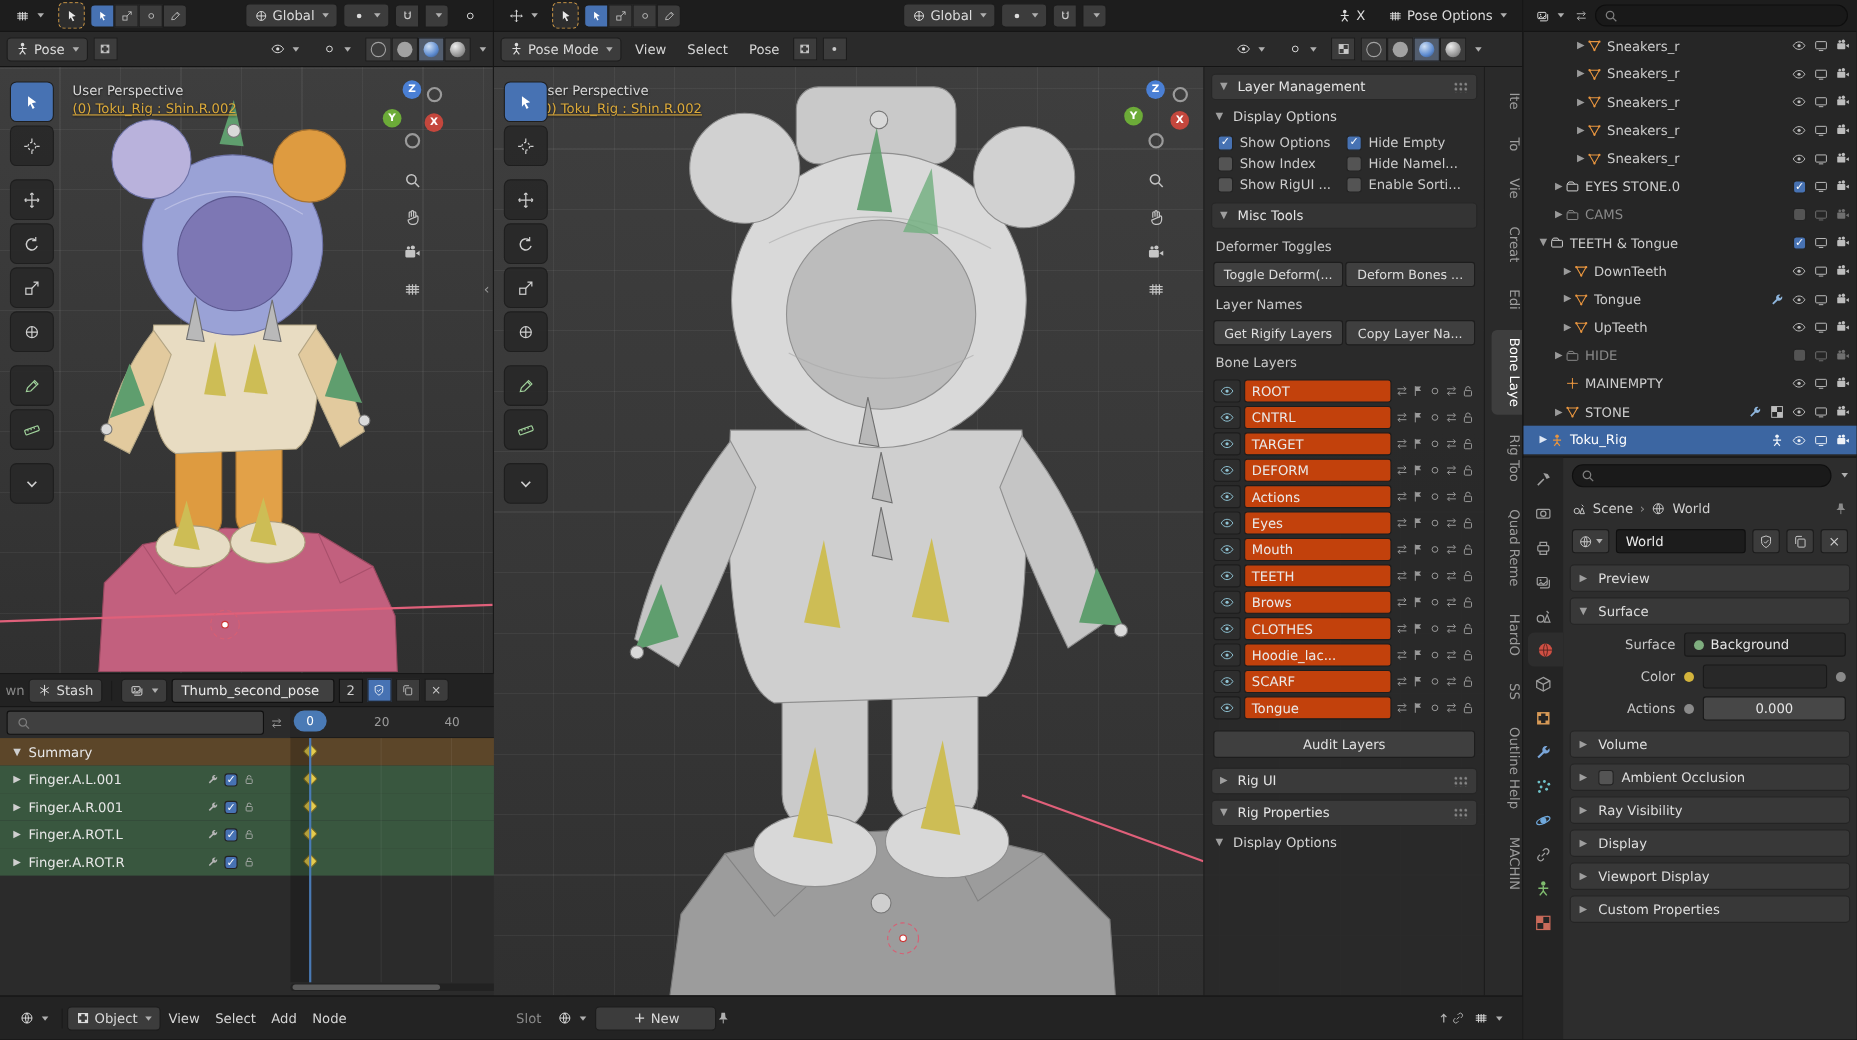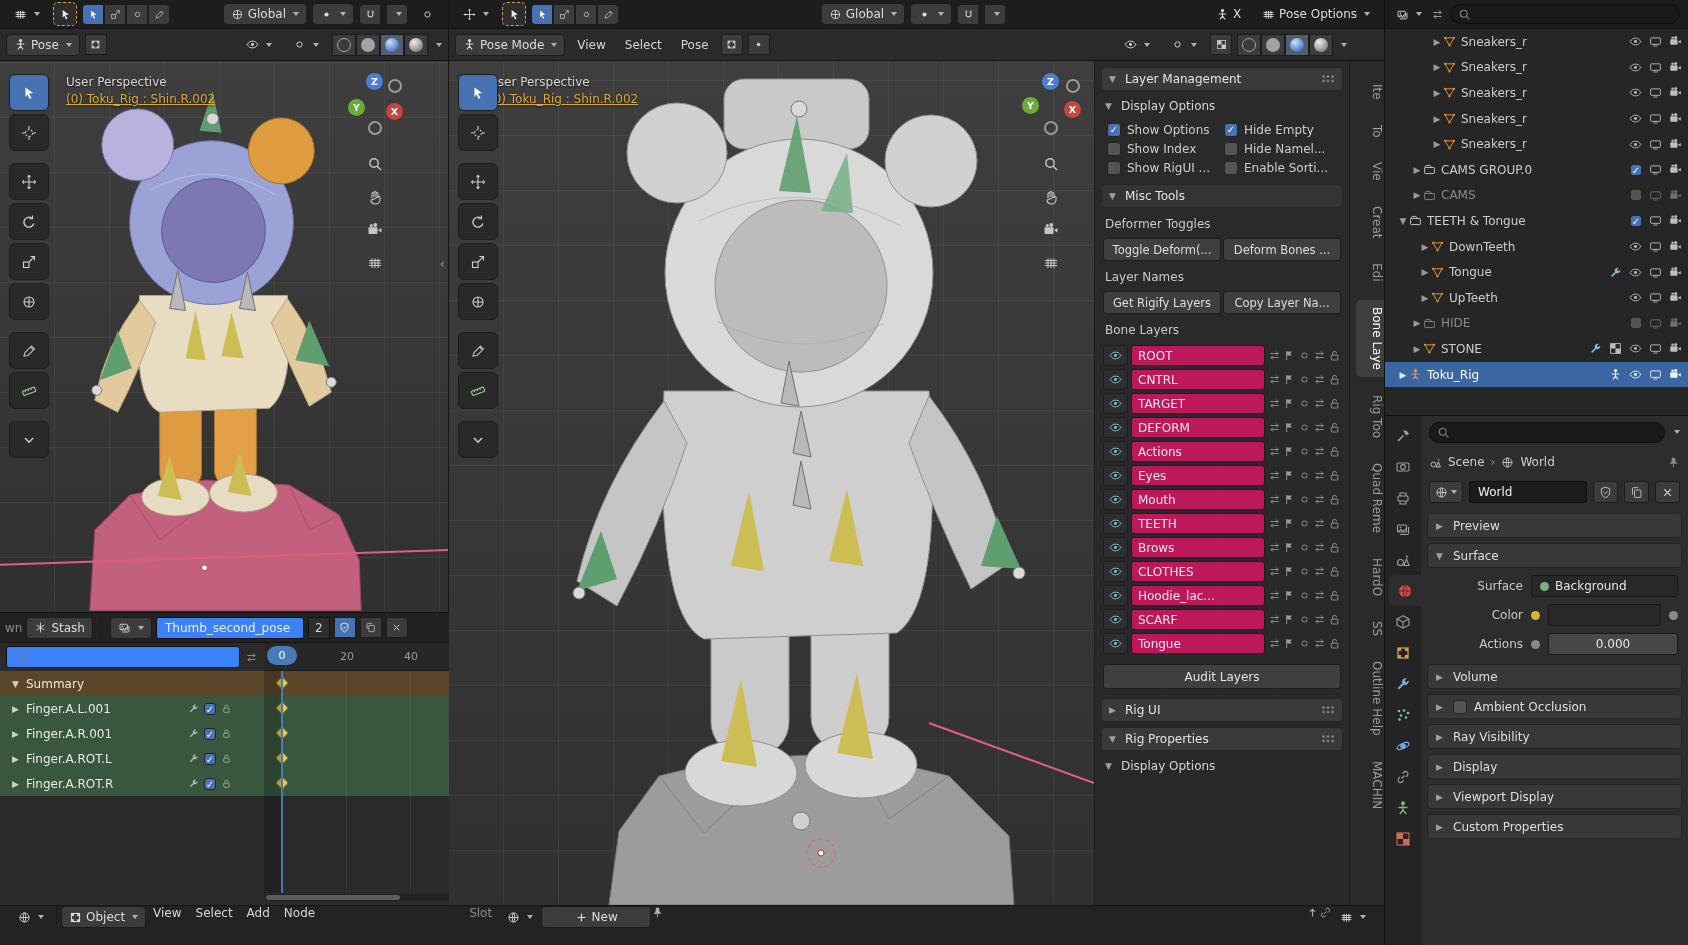--- a/index.html
+++ b/index.html
@@ -13,21 +13,21 @@
   .chv { width:0; height:0; border-left:3.5px solid transparent; border-right:3.5px solid transparent; border-top:4.5px solid #b0b0b0; display:inline-block; margin-left:3px; flex:none; }
   .sep { width:1px; height:18px; background:#1a1a1a; margin:0 4px; flex:none; }
   .grip { width:13px; height:9px; flex:none; background:radial-gradient(circle 1.1px at 1.5px 1.5px,#8a8a8a 1px,transparent 1.4px); background-size:4.5px 4.5px; }
 
   
   #vpA { left:0; top:0; width:449px; height:612px; border-right:1px solid #141414; }
   #dope { left:0; top:612px; width:516px; height:293px; background:#2b2b2b; border-top:1px solid #141414; border-right:1px solid #141414; }
   #vpB { left:449px; top:0; width:935px; height:905px; }
   #outliner { left:1384px; top:0; width:304px; height:415px; background:#262626; border-left:1px solid #101010; }
   #props { left:1384px; top:415px; width:304px; height:530px; background:#2d2d2d; border-left:1px solid #101010; border-top:1px solid #101010; display:flex; }
-  #bbar { left:0; top:905px; width:1384px; height:40px; background:#232323; border-top:1px solid #141414; display:flex; align-items:flex-start; padding:0 10px; }
+  #bbar { left:0; top:905px; width:1384px; height:40px; background:#232323; border-top:1px solid #141414; display:flex; align-items:center; padding:0 10px; }
 
   
   .hdr { display:flex; align-items:center; gap:5px; padding:0 6px; }
   .hdr1 { height:29px; background:#1d1d1d; border-bottom:1px solid #141414; }
   .hdr2 { height:32px; background:#2a2a2a; border-bottom:1px solid #141414; }
   .btn { display:inline-flex; align-items:center; gap:4px; background:#3c3c3c; border:1px solid #1c1c1c; border-radius:4px; height:22px; padding:0 7px; color:#dcdcdc; white-space:nowrap; }
   .btn.flat { background:transparent; border-color:transparent; }
   .mini { width:22px; height:21px; background:#3c3c3c; border:1px solid #1c1c1c; display:inline-flex; align-items:center; justify-content:center; color:#c9c9c9; }
   .mini.first { border-radius:4px 0 0 4px; } .mini.last { border-radius:0 4px 4px 0; }
   .mini.on { background:#4772b3; color:#fff; }
@@ -68,21 +68,21 @@
   .ckgrid { display:grid; grid-template-columns:1fr 1fr; gap:5px 4px; padding:2px 6px 4px; }
   .ck { display:flex; gap:6px; align-items:center; color:#cccccc; white-space:nowrap; overflow:hidden; }
   .cb { width:14px; height:14px; flex:none; border-radius:3px; background:#545454; border:1px solid #232323; color:#fff; font-size:10px; line-height:12px; text-align:center; }
   .cb.on { background:#4772b3; }
   .seclabel { color:#c9c9c9; padding:4px 4px 2px; }
   .btnrow { display:flex; gap:2px; padding:0 2px; }
   .pbtn { flex:1; height:23px; background:#3f3f3f; border:1px solid #1d1d1d; border-radius:3px; display:flex; align-items:center; justify-content:center; color:#dedede; white-space:nowrap; overflow:hidden; font-size:11.5px; padding:0 4px; }
   .layers { display:flex; flex-direction:column; gap:1px; padding:0 2px; }
   .layerrow { display:flex; align-items:center; gap:3px; height:23px; }
   .eyebtn { width:25px; height:21px; background:#2e2e2e; border:1px solid #1d1d1d; border-radius:3px; color:#8fc3d4; display:flex; align-items:center; justify-content:center; }
-  .lname { flex:1; height:21px; background:#be185d; border:1px solid #1d1d1d; border-radius:3px; display:flex; align-items:center; padding:0 6px; color:#eaeaea; overflow:hidden; white-space:nowrap; }
+  .lname { flex:1; height:21px; background:#c2410c; border:1px solid #1d1d1d; border-radius:3px; display:flex; align-items:center; padding:0 6px; color:#eaeaea; overflow:hidden; white-space:nowrap; }
   .licons { display:flex; gap:2px; align-items:center; color:#9a9a9a; }
   .audit { height:25px; margin:4px 2px 0; background:#3f3f3f; border:1px solid #1d1d1d; border-radius:3px; display:flex; align-items:center; justify-content:center; color:#e2e2e2; }
 
   
   #vtabs { position:absolute; top:0; right:0; bottom:0; width:35px; background:#2a2a2a; border-left:1px solid #1c1c1c; display:flex; flex-direction:column; align-items:stretch; padding-top:16px; gap:11px; }
   .vtab { writing-mode:vertical-rl; color:#9d9d9d; font-size:12px; padding:7px 0; margin-left:6px; border-radius:5px 0 0 5px; text-align:center; white-space:nowrap; }
   .vtab.on { background:#3e3e3e; color:#fff; }
 
   
   .ohdr { height:29px; display:flex; align-items:center; gap:6px; padding:0 8px; background:#1d1d1d; border-bottom:1px solid #141414; }
@@ -109,21 +109,21 @@
   .frow { display:flex; align-items:center; gap:8px; }
   .flabel { width:92px; text-align:right; color:#c9c9c9; flex:none; }
   .fval { flex:1; height:22px; background:#282828; border:1px solid #191919; border-radius:3px; display:flex; align-items:center; gap:6px; padding:0 8px; color:#e6e6e6; }
   .fval.center { justify-content:center; }
   .sock { width:9px; height:9px; border-radius:50%; background:#8a8a8a; flex:none; }
   .sock.yellow { background:#d3b43c; }
   .tri-r { color:#9f9f9f; font-size:9px; width:10px; }
 
   
   .dhdr { height:30px; display:flex; align-items:center; gap:4px; padding:0 5px; background:#222222; border-bottom:1px solid #151515; }
-  .dfield { height:22px; background:#3b82f6; border:1px solid #101010; border-radius:3px; display:flex; align-items:center; padding:0 8px; color:#ececec; }
+  .dfield { height:22px; background:#404040; border:1px solid #101010; border-radius:3px; display:flex; align-items:center; padding:0 8px; color:#ececec; }
   .chip { height:22px; background:#2e2e2e; border:1px solid #101010; display:inline-flex; align-items:center; padding:0 6px; color:#cfcfcf; }
   .dsearchrow { position:absolute; left:0; top:30px; height:28px; width:264px; display:flex; align-items:center; gap:5px; padding:0 6px; background:#2b2b2b; }
   .druler { position:absolute; left:264px; right:0; top:30px; height:28px; background:#272727; border-bottom:1px solid #1c1c1c; color:#9b9b9b; font-size:11px; }
   .dchannels { position:absolute; left:0; right:0; top:58px; bottom:0; }
   .drow { height:25px; display:flex; align-items:center; padding-left:12px; position:relative; color:#e8e8e8; }
   .drow.summary { background:#5c4629; }
   .drow.green { background:#39573f; }
   .drow .chx { width:14px; color:#cfcfcf; font-size:9px; flex:none; }
   .drow .ricons { position:absolute; left:188px; display:flex; gap:5px; align-items:center; color:#b5b5b5; }
   .key { position:absolute; left:277px; top:7px; width:10px; height:10px; background:#e5cc4e; border:1px solid #7c6a1d; transform:rotate(45deg); border-radius:2px; }
@@ -1429,21 +1429,21 @@
           <svg class="ic s">
             <use href="#i-cam"></use>
           </svg>
         </span>
       </div>
     <div class="orow" style="padding-left:26px">
         <span class="ochev">▶</span>
         <svg class="ic s o-white">
           <use href="#i-coll"></use>
         </svg>
-        <span class="lbl">CAMS GROUP.0</span>
+        <span class="lbl">EYES STONE.0</span>
         <span class="right">
           <span class="cb on" style="width:12px;height:12px">✓</span>
           <svg class="ic s">
             <use href="#i-screen"></use>
           </svg>
           <svg class="ic s">
             <use href="#i-cam"></use>
           </svg>
         </span>
       </div>
@@ -1537,20 +1537,38 @@
         </span>
       </div>
     <div class="orow dimrow" style="padding-left:26px">
         <span class="ochev">▶</span>
         <svg class="ic s">
           <use href="#i-coll"></use>
         </svg>
         <span class="lbl">HIDE</span>
         <span class="right">
           <span class="cb" style="width:12px;height:12px"></span>
+          <svg class="ic s">
+            <use href="#i-screen"></use>
+          </svg>
+          <svg class="ic s">
+            <use href="#i-cam"></use>
+          </svg>
+        </span>
+      </div>
+    <div class="orow" style="padding-left:26px">
+        <span class="ochev"></span>
+        <svg class="ic s o-orange">
+          <use href="#i-empty"></use>
+        </svg>
+        <span class="lbl">MAINEMPTY</span>
+        <span class="right">
+          <svg class="ic s">
+            <use href="#i-eye"></use>
+          </svg>
           <svg class="ic s">
             <use href="#i-screen"></use>
           </svg>
           <svg class="ic s">
             <use href="#i-cam"></use>
           </svg>
         </span>
       </div>
     <div class="orow" style="padding-left:26px">
         <span class="ochev">▶</span>

